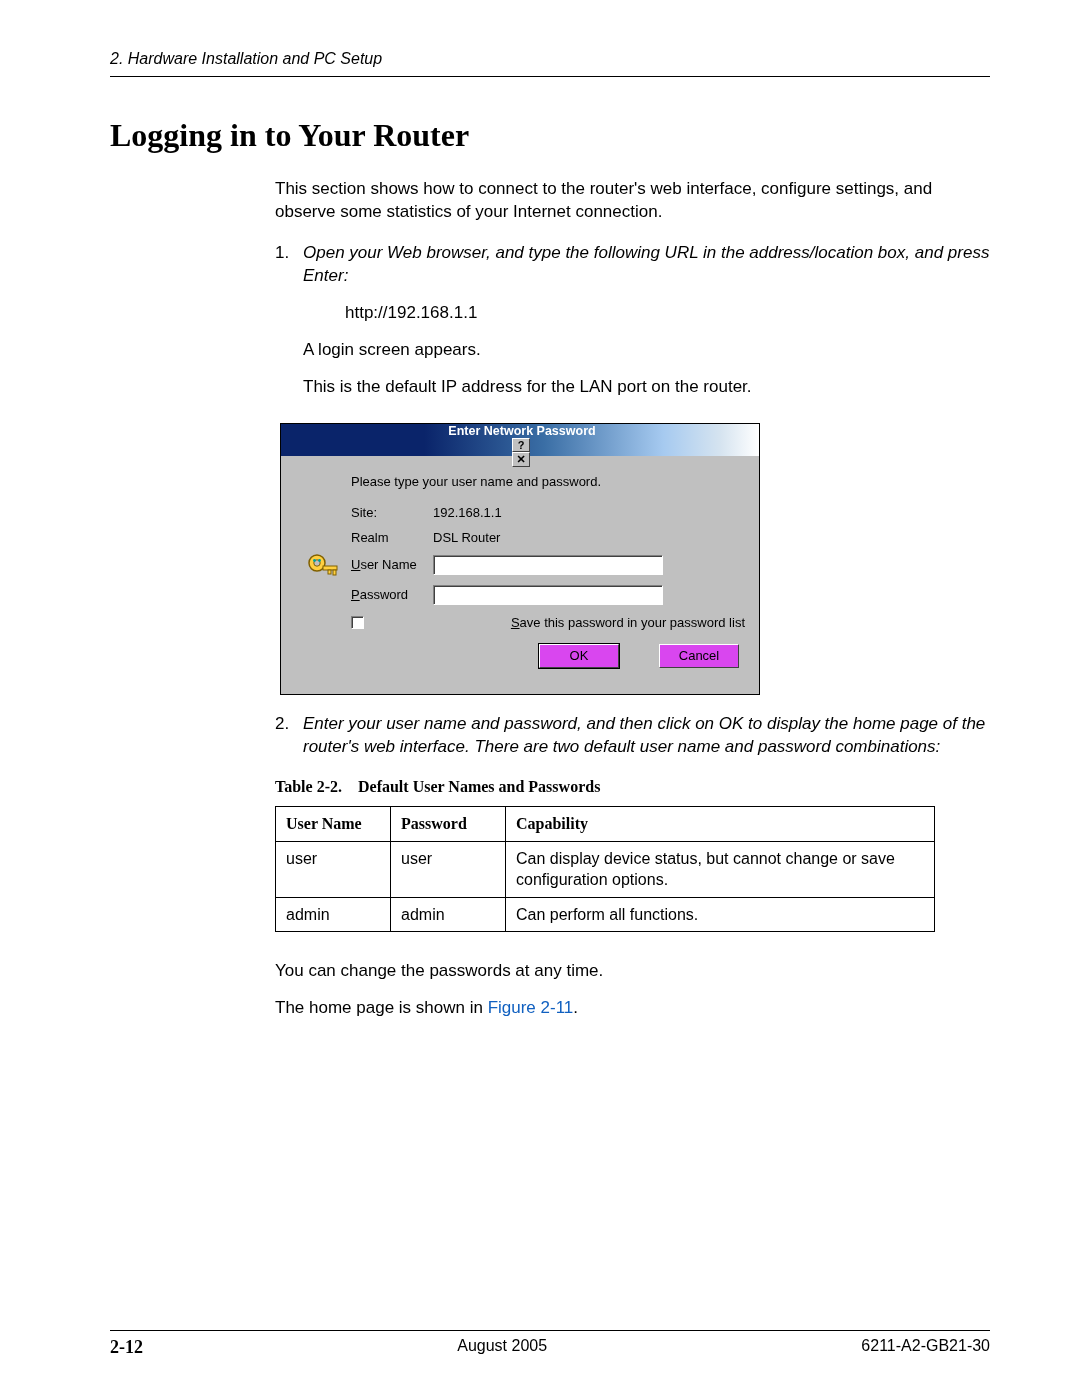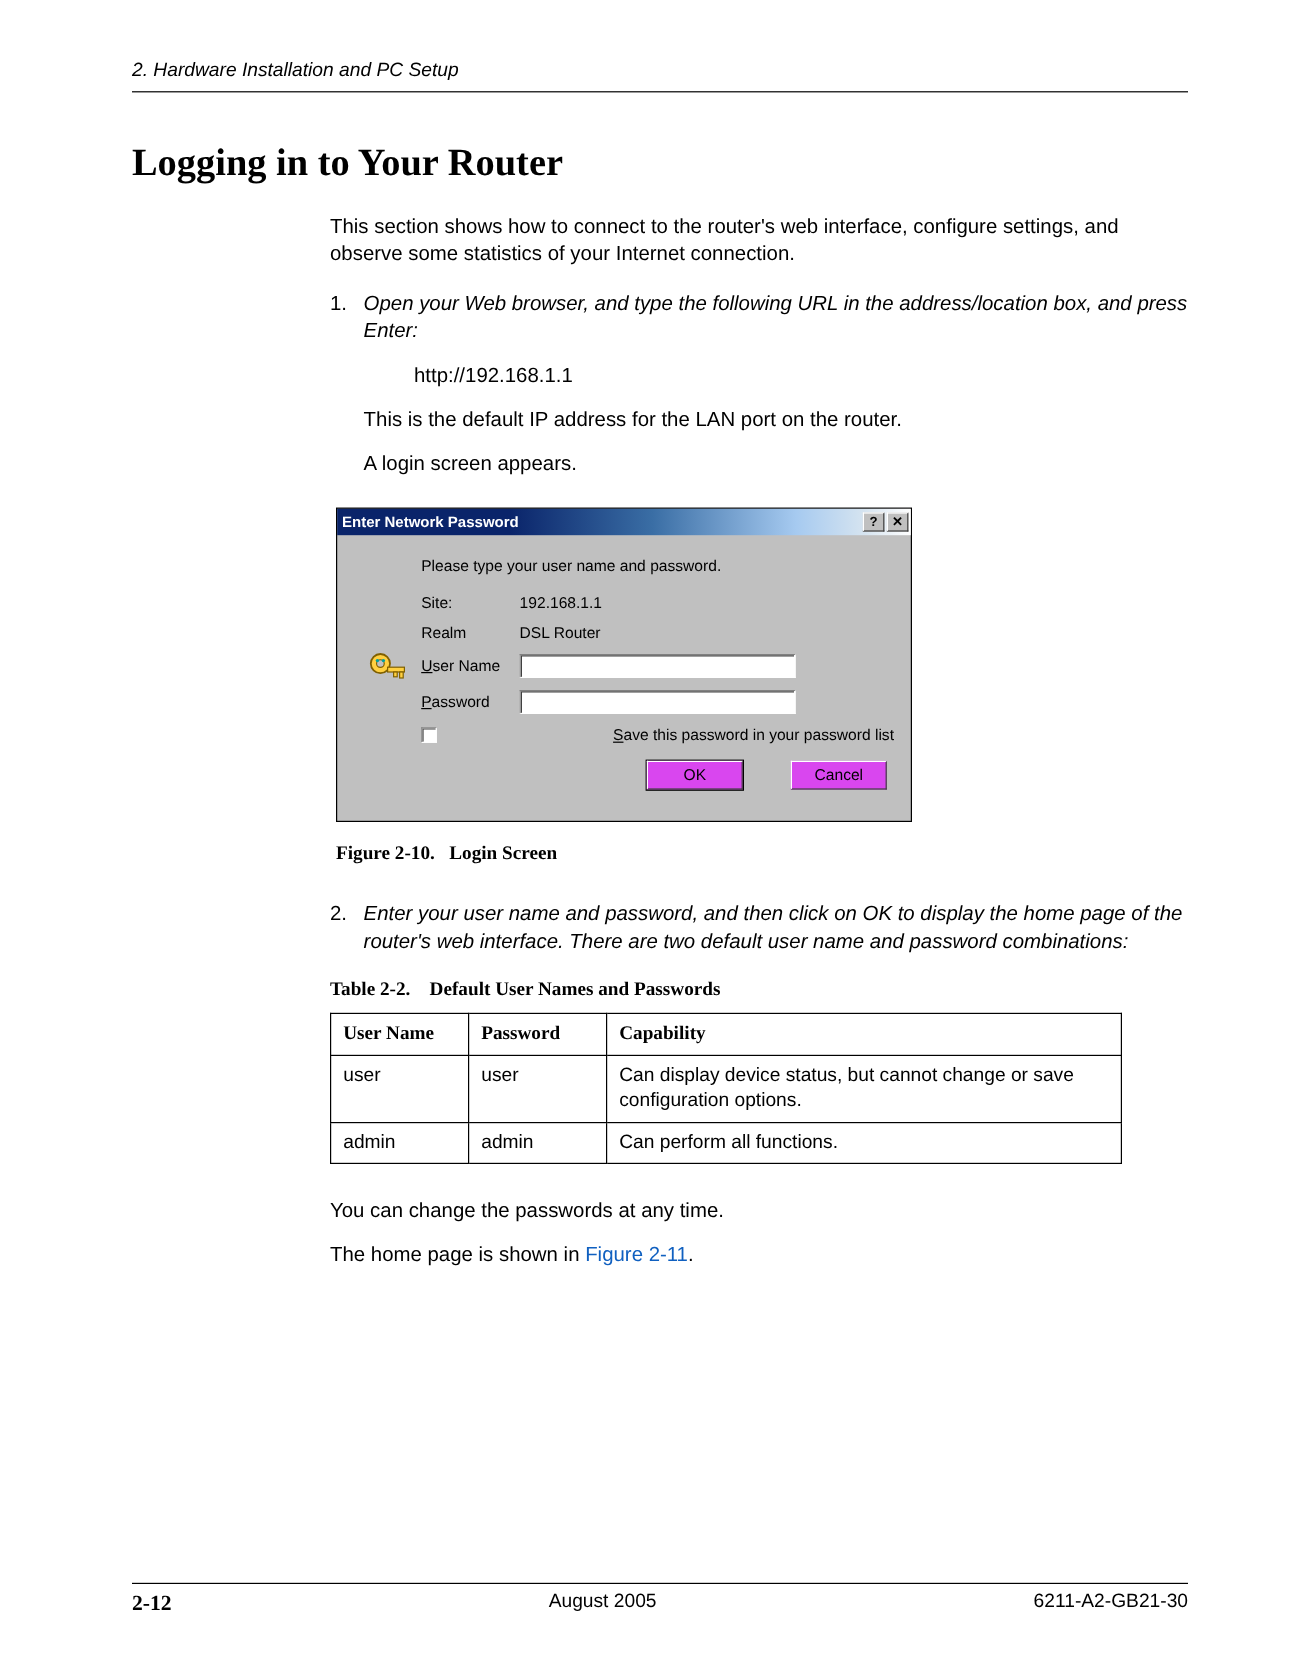--- a/index.html
+++ b/index.html
@@ -57,27 +57,28 @@
   
   .dialog-outer {
     margin: 24px 0 18px 170px;
     width: 480px;
     border: 1px solid #000;
     background: #c0c0c0;
   }
   .titlebar {
     display: flex;
     align-items: center;
-    height: 22px;
+    height: 32px;
     background: linear-gradient(to right, #0a246a 0%, #0a246a 30%, #3a6ea5 55%, #a6caf0 80%, #d6e4f0 92%, #ffffff 100%);
     color: #fff;
     font-family: Tahoma, Arial, sans-serif;
     font-size: 12.5px;
     font-weight: bold;
     padding-left: 4px;
+    flex-direction: column;
   }
   .titlebar-title { flex: 1; }
   .titlebar-btn {
     width: 18px; height: 16px;
     background: #c0c0c0;
     border: 1px solid #fff;
     border-right-color: #404040;
     border-bottom-color: #404040;
     color: #000;
     font-size: 11px;
@@ -163,21 +164,21 @@
   }
   table.creds th {
     font-family: "Times New Roman", Times, serif;
     font-weight: bold;
   }
   table.creds .col-user { width: 115px; }
   table.creds .col-pass { width: 115px; }
 
   .footer {
     position: absolute;
-    left: 110px; right: 90px; bottom: 51px;
+    left: 110px; right: 90px; bottom: 40px;
   }
   .footer-hr { border:none; border-top:1.5px solid #000; margin-bottom:6px; }
   .footer-row {
     display:flex; justify-content: space-between;
     font-size: 16px;
     font-family: Arial, Helvetica, sans-serif;
   }
   .footer-page {
     font-family: "Times New Roman", Times, serif;
     font-weight: bold;
@@ -194,22 +195,22 @@
   <h1 class="section-title">Logging in to Your Router</h1>
 
   <div class="body-block">
     <p class="intro-p">This section shows how to connect to the router's web interface, configure settings, and observe some statistics of your Internet connection.</p>
 
     <div class="step-row">
       <div class="step-num">1.</div>
       <div class="step-text">Open your Web browser, and type the following URL in the address/location box, and press Enter:</div>
     </div>
     <p class="indent-url">http://192.168.1.1</p>
+    <p class="plain-p">A login screen appears.</p>
     <p class="plain-p">This is the default IP address for the LAN port on the router.</p>
-    <p class="plain-p">A login screen appears.</p>
   </div>
 
   <div class="dialog-outer">
     <div class="titlebar">
       <span class="titlebar-title">Enter Network Password</span>
       <span class="titlebar-btn">?</span>
       <span class="titlebar-btn">✕</span>
     </div>
     <div class="dialog-body">
       <div class="dlg-row">
@@ -251,23 +252,20 @@
           </div>
           <div class="dlg-buttons">
             <div class="dlg-btn primary">OK</div>
             <div class="dlg-btn">Cancel</div>
           </div>
         </div>
       </div>
     </div>
   </div>
 
-  <div class="figure-caption">
-    <span>Figure 2-10.</span><span class="cap-sep"></span><span>Login Screen</span>
-  </div>
 
   <div class="body-block">
 
     <div class="step-row">
       <div class="step-num">2.</div>
       <div class="step-text">Enter your user name and password, and then click on OK to display the home page of the router's web interface. There are two default user name and password combinations:</div>
     </div>
 
     <div class="table-caption">
       <span>Table 2-2.</span><span class="cap-sep"></span><span>Default User Names and Passwords</span>

